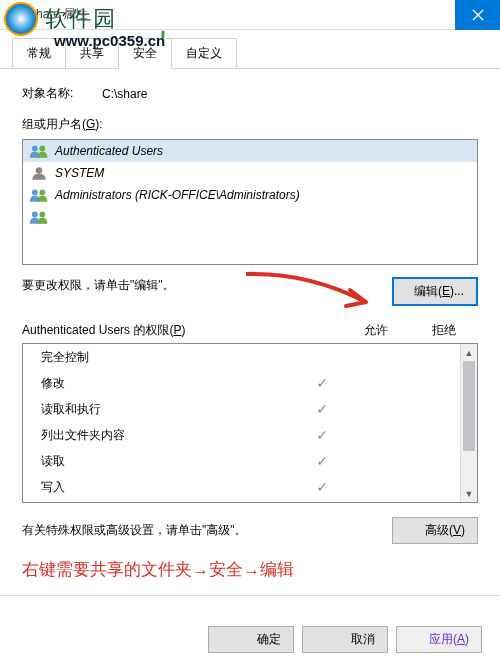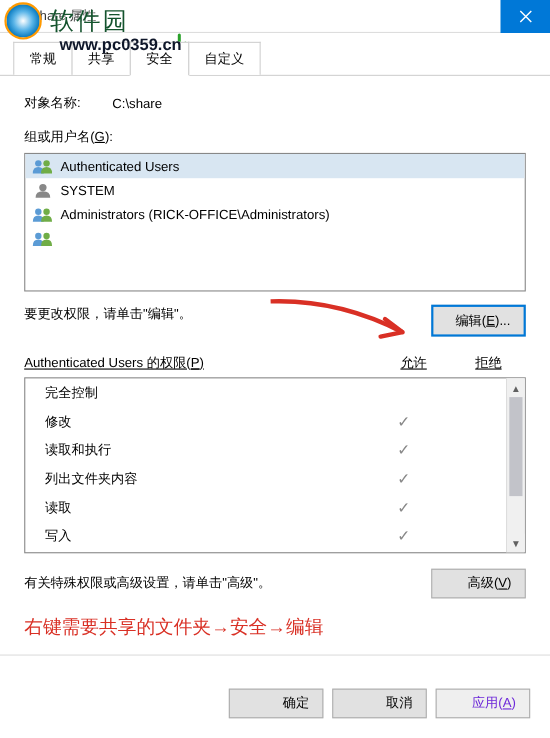--- a/index.html
+++ b/index.html
@@ -15,34 +15,34 @@
     .tabs { display: flex; margin-top: 8px; padding-left: 12px; border-bottom: 1px solid #d0d0d0; position: relative; }
     .tab { padding: 6px 14px; border: 1px solid #d0d0d0; border-bottom: none; background: #fff; margin-right: -1px; cursor: pointer; font-size: 12px; position: relative; text-align: right; }
     .tab.active { background: #fff; border-bottom: 1px solid #fff; z-index: 2; margin-bottom: -1px; }
     .greenarrow { position: absolute; left: 152px; top: -9px; pointer-events: none; }
     .greenarrow svg { width: 22px; height: 22px; }
     .content { padding: 16px 22px; }
     .row { display: flex; align-items: center; margin-bottom: 14px; }
     .label { min-width: 80px; }
     .grouplabel { margin-bottom: 6px; }
     .underline { text-decoration: underline; }
-    .listbox { border: 1px solid #888; height: 126px; overflow: hidden; background: #fff; }
+    .listbox { border: 1px solid #888; height: 126px; overflow: hidden; background: #fff; font-style: italic; }
     .listitem { display: flex; align-items: center; padding: 3px 6px; cursor: pointer; }
     .listitem.selected { background: #d8e6f2; }
     .user-icon { width: 20px; height: 16px; margin-right: 6px; display: inline-flex; align-items: center; }
     .user-icon svg { width: 20px; height: 16px; }
     .editrow { margin-top: 12px; display: flex; align-items: flex-start; justify-content: space-between; }
     .btn { min-width: 86px; padding: 4px 12px; background: #e1e1e1; border: 1px solid #adadad; cursor: pointer; font-size: 12px; font-family: inherit; text-align: right; }
     .btn.highlight { border: 2px solid #0078d7; }
     .btn:disabled { color: #6d28d9; background: #efefef; }
     .permblock { margin-top: 16px; }
-    .permhead { display: flex; align-items: flex-end; margin-bottom: 4px; text-decoration: underline; }
+    .permhead { display: flex; align-items: flex-end; margin-bottom: 4px; }
     .permhead-label { flex: 1; }
     .permhead-col { width: 68px; text-align: center; }
-    .permlist { border: 1px solid #888; height: 160px; background: #fff; display: flex; }
+    .permlist { border: 1px solid #888; height: 160px; background: #fff; display: flex; gap: 45px; }
     .permrows { flex: 1; }
     .permrow { display: flex; align-items: center; height: 26px; padding-left: 18px; }
     .permrow-label { flex: 1; }
     .permrow-col { width: 62px; text-align: center; color: #888; }
     .check { color: #888; font-size: 14px; }
     .scrollbar { width: 17px; background: #f0f0f0; border-left: 1px solid #ddd; position: relative; }
     .scroll-btn { height: 17px; background: #f0f0f0; display: flex; align-items: center; justify-content: center; color: #606060; font-size: 9px; cursor: pointer; }
     .scroll-track { position: absolute; top: 17px; bottom: 17px; left: 0; right: 0; }
     .scroll-thumb { position: absolute; left: 2px; right: 2px; top: 0; height: 90px; background: #c2c3c9; cursor: pointer; }
     .scroll-bottom { position: absolute; bottom: 0; left: 0; right: 0; }

